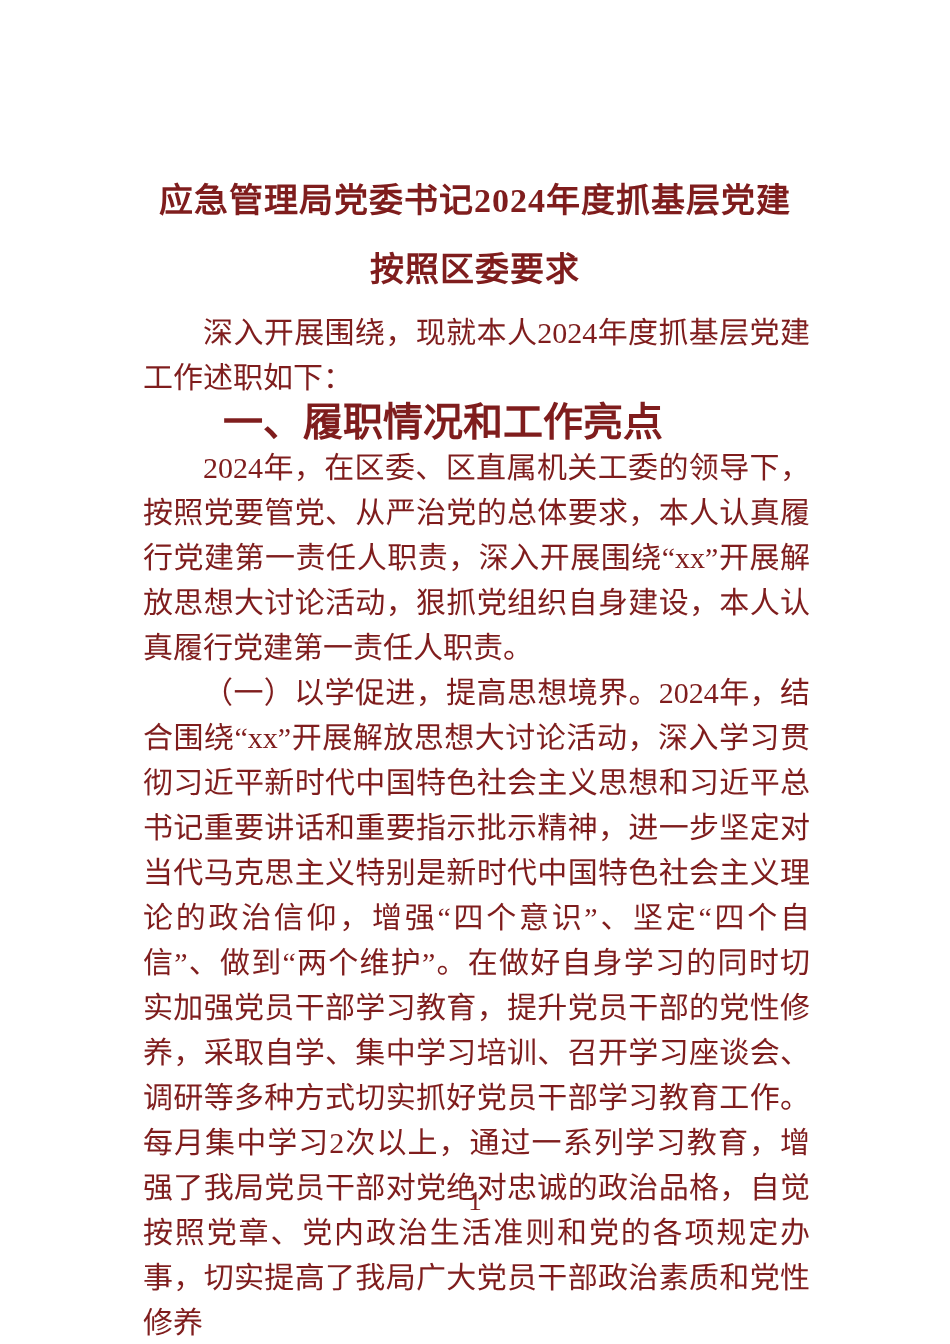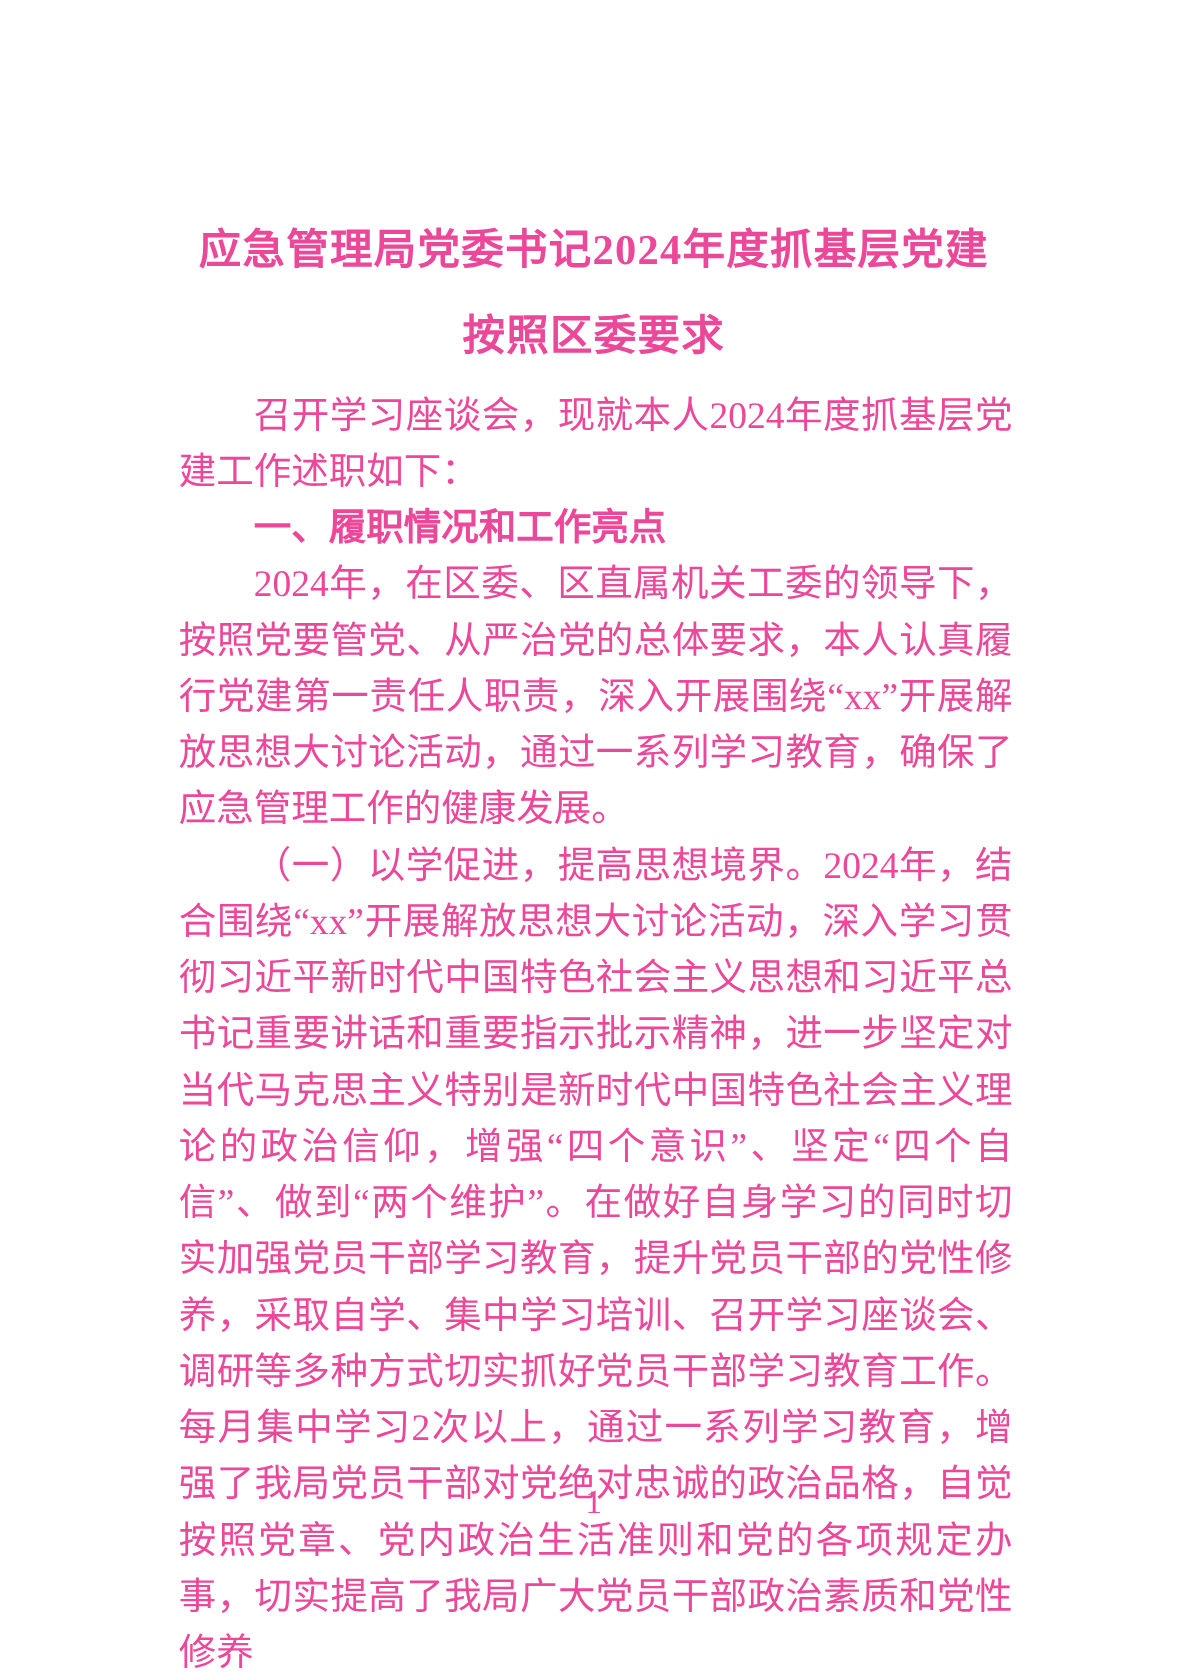--- a/index.html
+++ b/index.html
@@ -5,21 +5,21 @@
   html, body {
     margin: 0;
     padding: 0;
     background: #ffffff;
   }
   .page {
     position: relative;
     width: 950px;
     height: 1344px;
     background: #ffffff;
-    color: #ec4899;
+    color: #7f1d1d;
     font-family: "Liberation Serif", serif;
     overflow: hidden;
   }
   .doc-title {
     position: absolute;
     top: 166px;
     left: 70px;
     right: 70px;
     text-align: center;
     font-family: "Liberation Serif", serif;
@@ -39,21 +39,21 @@
     font-size: 30px;
     line-height: 45px;
     text-align: justify;
     text-justify: inter-ideograph;
     text-indent: 2em;
     font-family: "Liberation Serif", serif;
     font-weight: normal;
   }
   .heading {
     margin: 0;
-    font-size: 30px;
+    font-size: 40px;
     line-height: 45px;
     text-indent: 2em;
     font-family: "Liberation Sans", sans-serif;
     font-weight: bold;
   }
   .page-number {
     position: absolute;
     top: 1186px;
     left: 0;
     right: 0;
@@ -67,21 +67,21 @@
 <body>
 
 <div class="page">
 
   <div class="doc-title">
     <div>应急管理局党委书记2024年度抓基层党建</div>
     <div>按照区委要求</div>
   </div>
 
   <div class="doc-body">
-      <p class="para">召开学习座谈会，现就本人2024年度抓基层党建工作述职如下：</p>
+      <p class="para">深入开展围绕，现就本人2024年度抓基层党建工作述职如下：</p>
       <p class="heading">一、履职情况和工作亮点</p>
-      <p class="para">2024年，在区委、区直属机关工委的领导下，按照党要管党、从严治党的总体要求，本人认真履行党建第一责任人职责，深入开展围绕“xx”开展解放思想大讨论活动，通过一系列学习教育，确保了应急管理工作的健康发展。</p>
+      <p class="para">2024年，在区委、区直属机关工委的领导下，按照党要管党、从严治党的总体要求，本人认真履行党建第一责任人职责，深入开展围绕“xx”开展解放思想大讨论活动，狠抓党组织自身建设，本人认真履行党建第一责任人职责。</p>
       <p class="para">（一）以学促进，提高思想境界。2024年，结合围绕“xx”开展解放思想大讨论活动，深入学习贯彻习近平新时代中国特色社会主义思想和习近平总书记重要讲话和重要指示批示精神，进一步坚定对当代马克思主义特别是新时代中国特色社会主义理论的政治信仰，增强“四个意识”、坚定“四个自信”、做到“两个维护”。在做好自身学习的同时切实加强党员干部学习教育，提升党员干部的党性修养，采取自学、集中学习培训、召开学习座谈会、调研等多种方式切实抓好党员干部学习教育工作。每月集中学习2次以上，通过一系列学习教育，增强了我局党员干部对党绝对忠诚的政治品格，自觉按照党章、党内政治生活准则和党的各项规定办事，切实提高了我局广大党员干部政治素质和党性修养</p>
     </div>
 
   <div class="page-number">1</div>
 
 </div>
 
 </body></html>

